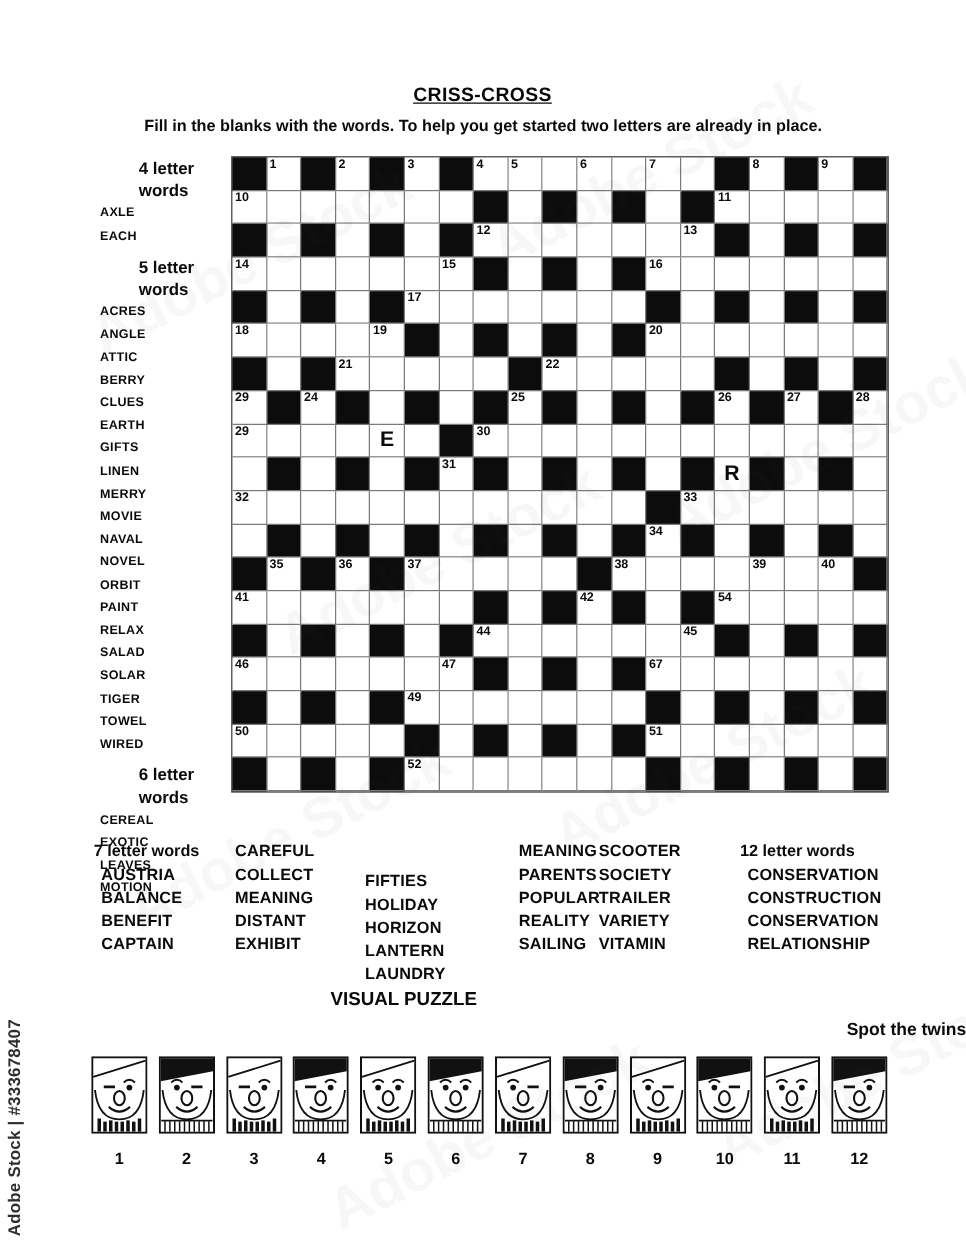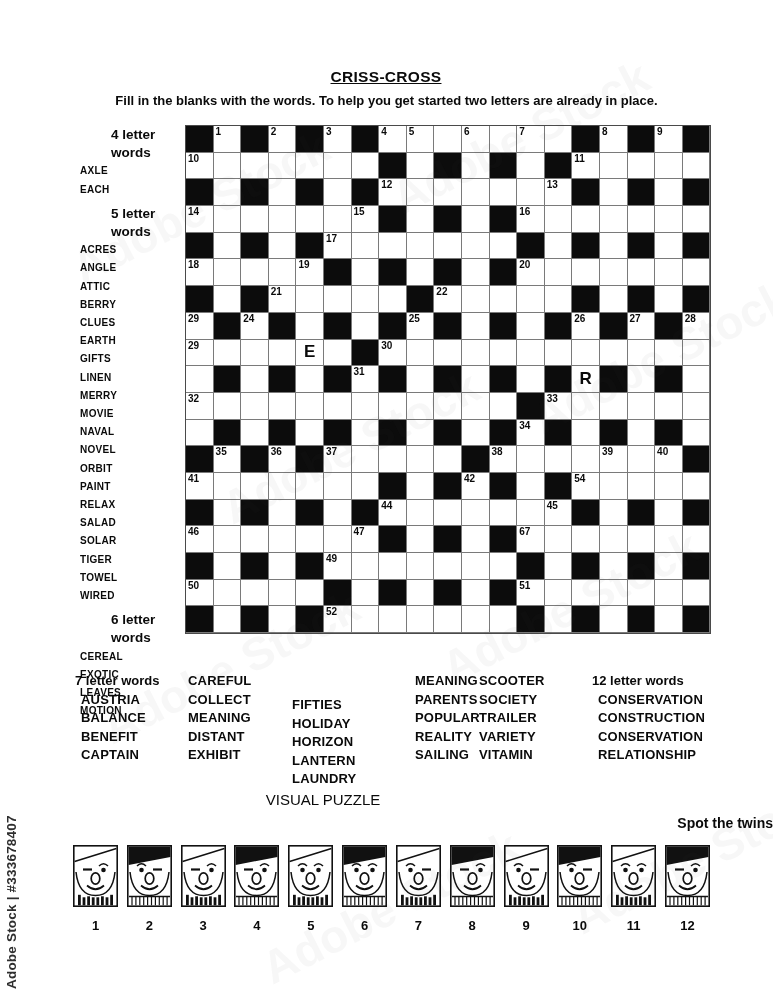--- a/index.html
+++ b/index.html
@@ -21,21 +21,21 @@
   .cell.black{background:#0c0c0c;}
   .cell .num{position:absolute;top:0;left:2px;font-size:10px;font-weight:700;line-height:12px;}
   .cell .letter{position:absolute;inset:0;display:flex;align-items:center;justify-content:center;
                 font-size:17px;font-weight:700;}
   
   .bottom-col{top:672px;width:110px;}
   .bw{font-size:13px;font-weight:700;line-height:18.6px;letter-spacing:.2px;white-space:nowrap;}
   .bw.hdr{letter-spacing:0;}
   .bw.word{padding-left:6px;}
   
-  .vp-title{top:791px;left:0;width:646px;text-align:center;font-size:15px;font-weight:400;}
+  .vp-title{top:791px;left:0;width:646px;text-align:center;font-size:15px;font-weight:700;}
   .vp-sub{top:815px;left:0;width:773px;text-align:right;font-size:14px;font-weight:700;}
   .faces-row{top:845px;left:73px;width:637px;display:flex;justify-content:space-between;}
   .face-unit{width:45px;text-align:center;}
   .face-num{margin-top:7px;font-size:13px;font-weight:700;}
   
   .side-wm{left:4px;top:989px;transform:rotate(-90deg);transform-origin:0 0;font-size:13.5px;
            font-weight:600;color:#2e2e2e;letter-spacing:.2px;white-space:nowrap;}
   .wm{font-size:46px;font-weight:700;color:rgba(80,80,80,0.045);transform:rotate(-27deg);
       white-space:nowrap;pointer-events:none;}
 </style>

